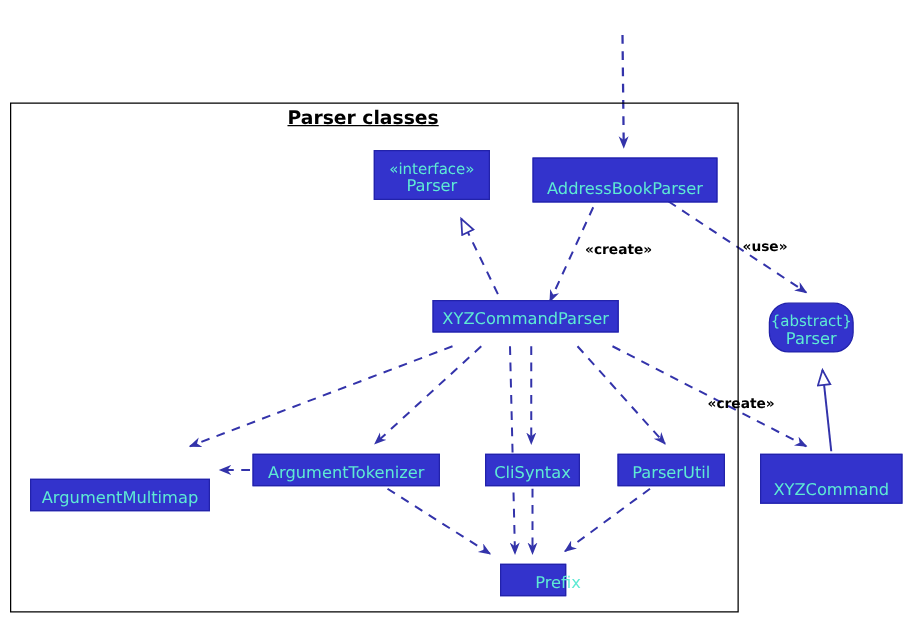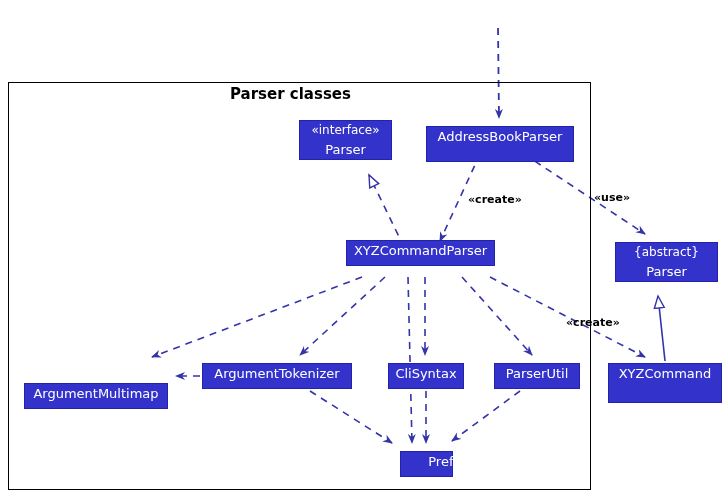--- a/index.html
+++ b/index.html
@@ -29,34 +29,35 @@
     border: 1.5px solid #000000;
     background: transparent;
   }
   .package-title {
     position: absolute;
     font-size: 15px;
     font-weight: bold;
     color: #000000;
     white-space: nowrap;
     letter-spacing: 0px;
+    text-decoration: underline;
   }
   .uml-class {
     position: absolute;
     box-sizing: border-box;
     background: #3333cc;
     border: 1px solid #2222aa;
-    color: #ffffff;
+    color: #5eead4;
     font-size: 13px;
     line-height: 15px;
     text-align: center;
     display: flex;
     flex-direction: column;
     align-items: center;
-    justify-content: space-between;
+    justify-content: flex-end;
     white-space: nowrap;
     padding: 2px 4px;
   }
   .uml-class .stereo {
     display: block;
     font-size: 12px;
     line-height: 14px;
   }
   .uml-class .cname {
     display: block;
@@ -157,21 +158,21 @@
   </div>
 
   <div class="uml-class" style="left:426px; top:126px; width:148px; height:36px;">
     <span class="cname">AddressBookParser</span>
   </div>
 
   <div class="uml-class" style="left:346px; top:240px; width:149px; height:26px;">
     <span class="cname">XYZCommandParser</span>
   </div>
 
-  <div class="uml-class" style="left:615px; top:242px; width:103px; height:40px;">
+  <div class="uml-class" style="left:615px; top:242px; width:68px; height:40px;border-radius:16px;">
     <span class="stereo">{abstract}</span>
     <span class="cname">Parser</span>
   </div>
 
   <div class="uml-class" style="left:24px; top:363px; width:144px; height:26px;margin-top:20px;">
     <span class="cname">ArgumentMultimap</span>
   </div>
 
   <div class="uml-class" style="left:202px; top:363px; width:150px; height:26px;">
     <span class="cname">ArgumentTokenizer</span>

